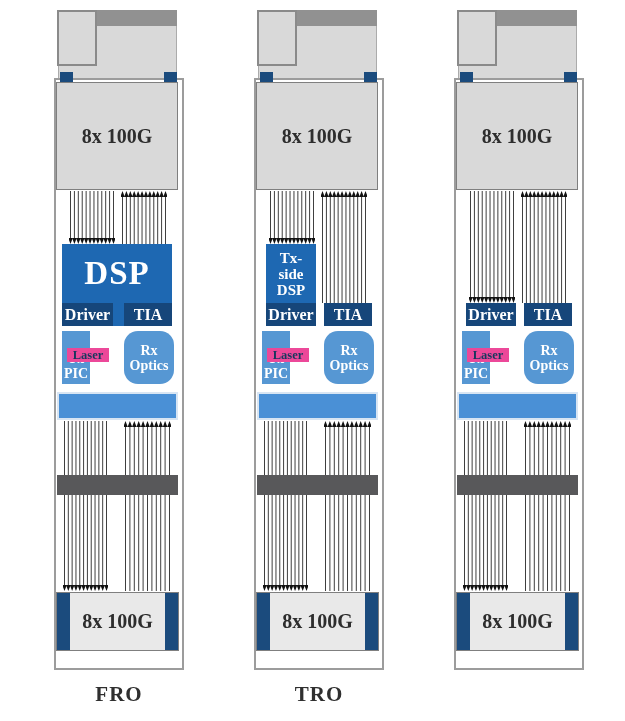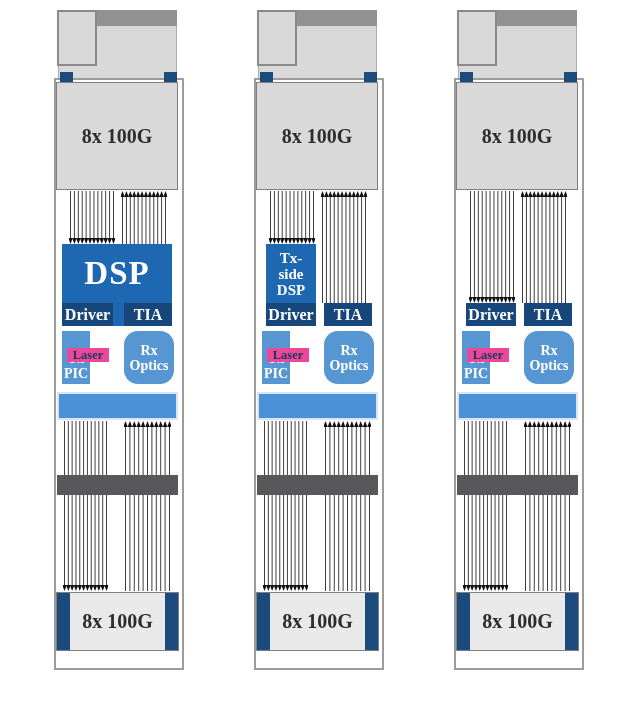--- a/index.html
+++ b/index.html
@@ -211,20 +211,21 @@
           </g>
         </svg>
       </div>
     <div class="graybar"></div>
 
     <div class="port-bottom">
       <span class="side"></span>
       <span class="ptxt">8x 100G</span>
       <span class="side"></span>
     </div>
+    <div class="col-label">FRO</div>
   </div>
 
   <div class="module" style="left:254px">
     <div class="conn-body"></div>
     <div class="conn-topbar"></div>
     <div class="conn-latch"></div>
     <div class="tab l"></div>
     <div class="tab r"></div>
     <div class="shell"></div>
     <div class="port-top">8x 100G</div>
@@ -361,20 +362,21 @@
           </g>
         </svg>
       </div>
     <div class="graybar"></div>
 
     <div class="port-bottom">
       <span class="side"></span>
       <span class="ptxt">8x 100G</span>
       <span class="side"></span>
     </div>
+    <div class="col-label">TRO</div>
   </div>
 
   <div class="module" style="left:454px">
     <div class="conn-body"></div>
     <div class="conn-topbar"></div>
     <div class="conn-latch"></div>
     <div class="tab l"></div>
     <div class="tab r"></div>
     <div class="shell"></div>
     <div class="port-top">8x 100G</div>

